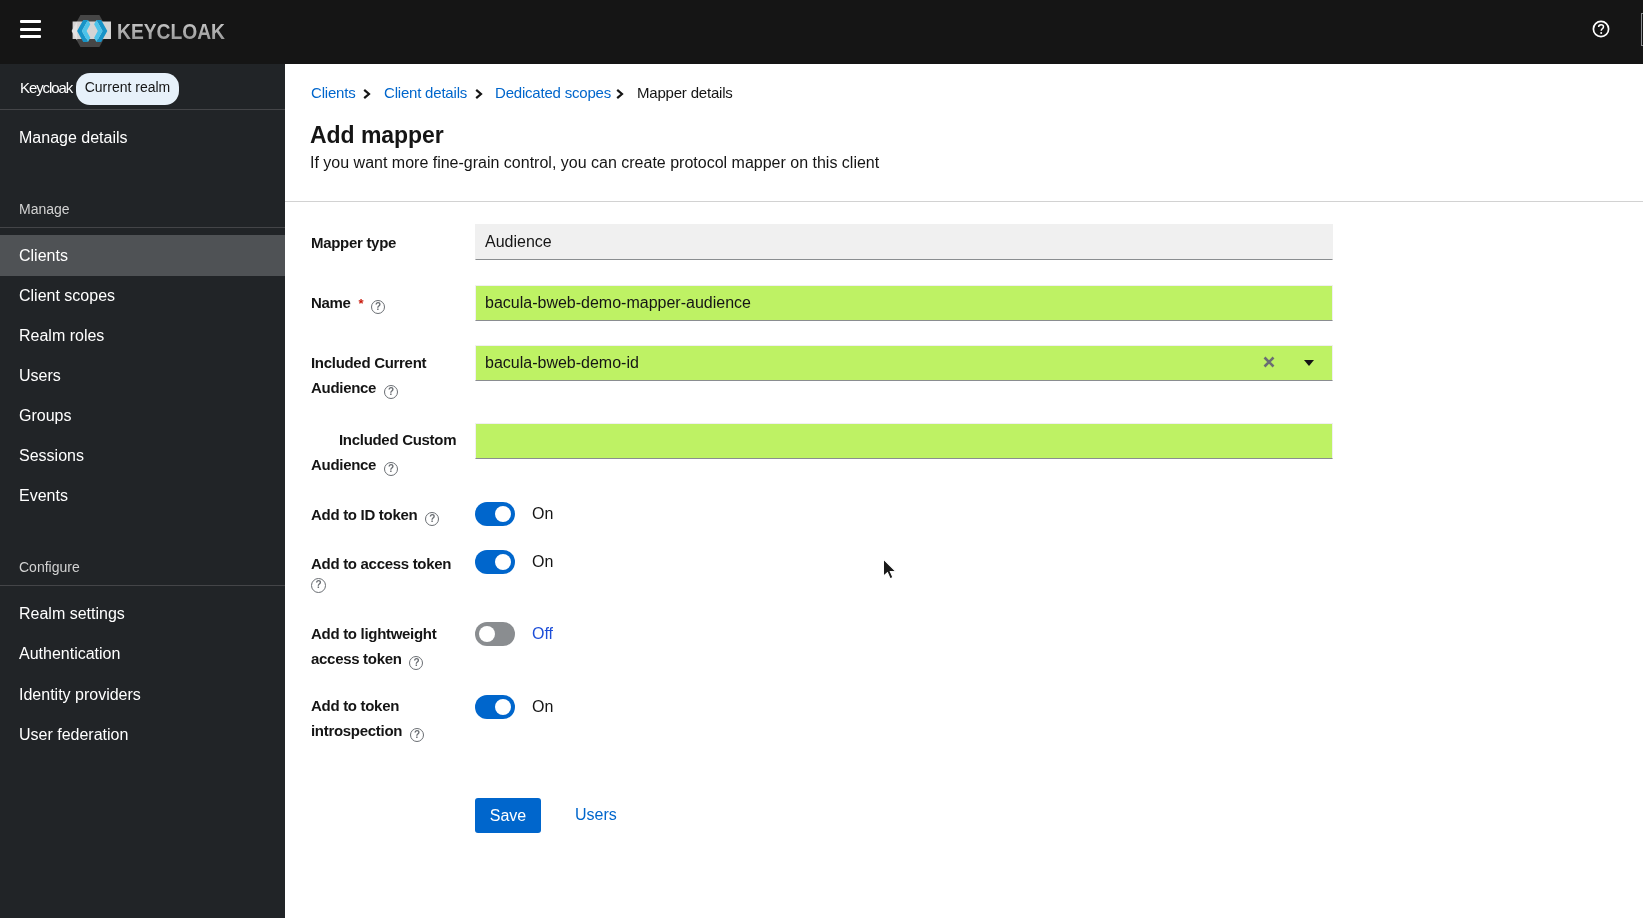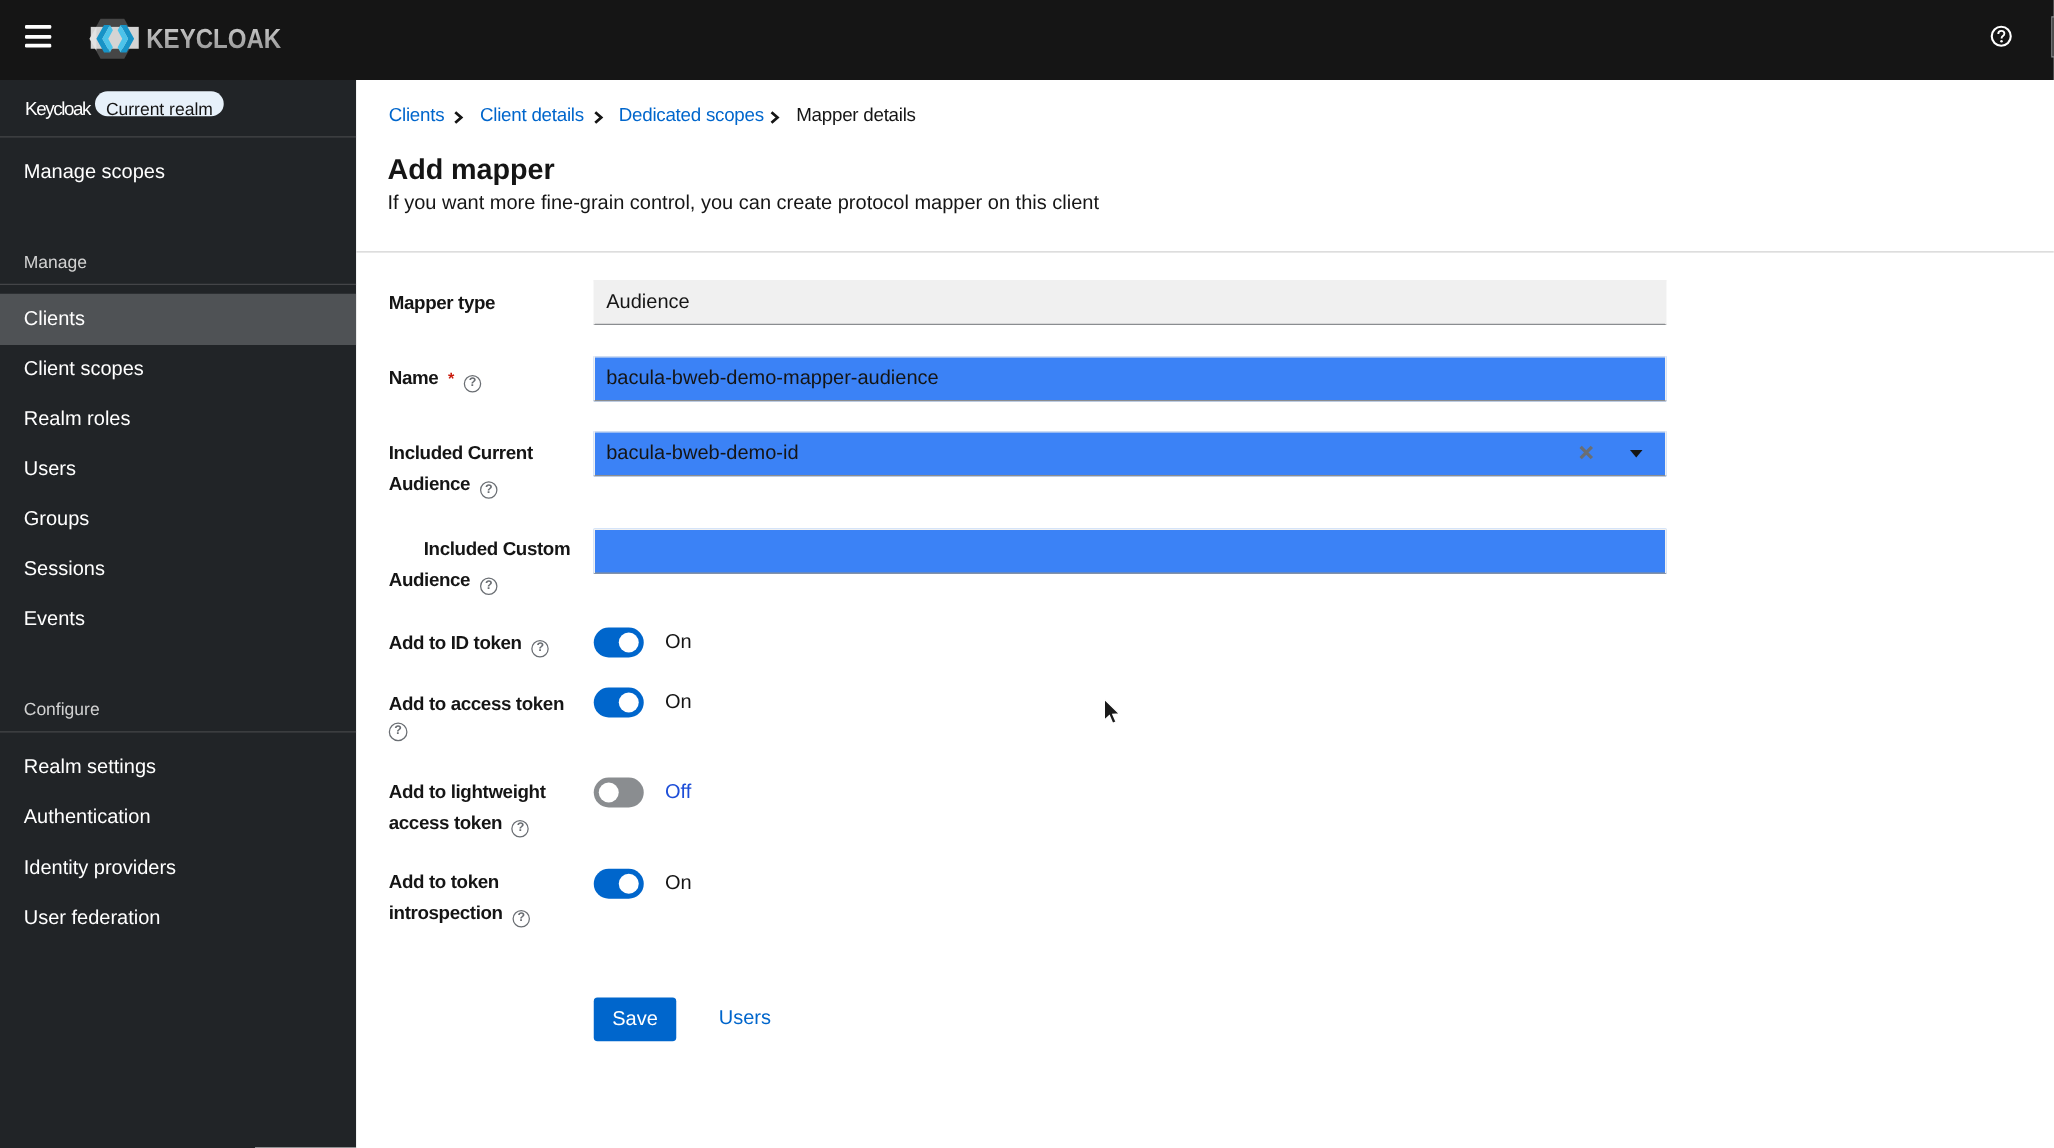--- a/index.html
+++ b/index.html
@@ -10,31 +10,31 @@
   #masthead { left:0; top:0; width:1643px; height:64px; background:#151515; }
   .hbar { left:20px; width:21px; height:3.4px; background:#fff; border-radius:1px; }
   #edgebox { left:1641px; top:13px; width:4px; height:33px; border:1px solid #8a8d90; }
   
   #sidebar { left:0; top:64px; width:285px; height:854px; background:#212427; }
   .side-divider { left:0; width:285px; height:1px; background:#444548; }
   .nav-item { left:19px; color:#fff; font-size:16px; white-space:nowrap; }
   .nav-sect { left:19px; color:#d2d2d2; font-size:14px; white-space:nowrap; }
   #selrow { left:0; top:235px; width:285px; height:41px; background:#4f5255; }
   #realmname { left:20px; top:79px; color:#fff; font-size:15px; letter-spacing:-1.1px; }
-  #realmpill { left:76px; top:73px; width:103px; height:20px; background:#e7f1fa;
+  #realmpill { left:76px; top:73px; width:103px; height:32px; background:#e7f1fa;
     border-radius:14px; color:#151515; font-size:14px; text-align:center; line-height:28px; }
   
   #content { left:285px; top:64px; width:1358px; height:854px; background:#fff; }
   .crumb { font-size:15px; letter-spacing:-0.2px; color:#0066cc; }
   .crumb.last { color:#151515; }
   #title { left:310px; top:122px; font-size:23px; letter-spacing:-0.05px; font-weight:bold; color:#151515;text-align:center; }
   #subtitle { left:310px; top:154px; font-size:16px; color:#151515; }
   #hdr-divider { left:285px; top:201px; width:1358px; height:1px; background:#d2d2d2; }
   .flabel { left:311px; font-size:15px; letter-spacing:-0.3px; font-weight:bold; color:#151515; white-space:nowrap; }
-  .finput { left:475px; width:858px; height:36px; background:#3b82f6;
+  .finput { left:475px; width:858px; height:36px; background:#bef264;
     border:1px solid #f0f0f0; border-bottom:1px solid #8a8d90;
     font-size:16px; color:#151515; padding-left:9px; line-height:34px; white-space:nowrap; }
   .finput.ro { background:#f0f0f0; border-color:#f0f0f0; border-bottom-color:#8a8d90; }
   .qicon { display:inline-block; width:14px; height:14px; border:1.2px solid #6a6e73;
     border-radius:50%; color:#6a6e73; font-size:10px; font-weight:bold; text-align:center;
     line-height:12px; vertical-align:-2px; }
   .qabs { width:15px; height:15px; border:1.2px solid #6a6e73; border-radius:50%;
     color:#6a6e73; font-size:10px; font-weight:bold; text-align:center; line-height:12.5px; }
   .toggle { left:475px; width:40px; height:24px; border-radius:12px; }
   .toggle .knob { position:absolute; top:4px; width:16px; height:16px; background:#fff;
@@ -75,21 +75,21 @@
   <circle cx="9" cy="9" r="7.6" fill="none" stroke="#fff" stroke-width="1.7"></circle>
   <path d="M6.6 7.1 c0-1.5 1.1-2.4 2.5-2.4 c1.4 0 2.4 0.9 2.4 2.1 c0 1-0.5 1.6-1.3 2.1 c-0.7 0.45-0.9 0.8-0.9 1.5 v0.3" fill="none" stroke="#fff" stroke-width="1.5"></path>
   <circle cx="9.2" cy="13" r="1" fill="#fff"></circle>
 </svg>
 <div class="abs" id="edgebox"></div>
 
 <div class="abs" id="sidebar"></div>
 <div class="abs" id="realmname">Keycloak</div>
 <div class="abs" id="realmpill">Current realm</div>
 <div class="abs side-divider" style="top:109px;"></div>
-<div class="abs nav-item" style="top:129px;">Manage scopes</div>
+<div class="abs nav-item" style="top:129px;">Manage details</div>
 <div class="abs nav-sect" style="top:201px;">Manage</div>
 <div class="abs side-divider" style="top:227px;"></div>
 <div class="abs" id="selrow"></div>
 <div class="abs nav-item" style="top:247px;">Clients</div>
 <div class="abs nav-item" style="top:287px;">Client scopes</div>
 <div class="abs nav-item" style="top:327px;">Realm roles</div>
 <div class="abs nav-item" style="top:367px;">Users</div>
 <div class="abs nav-item" style="top:407px;">Groups</div>
 <div class="abs nav-item" style="top:447px;">Sessions</div>
 <div class="abs nav-item" style="top:487px;">Events</div>

